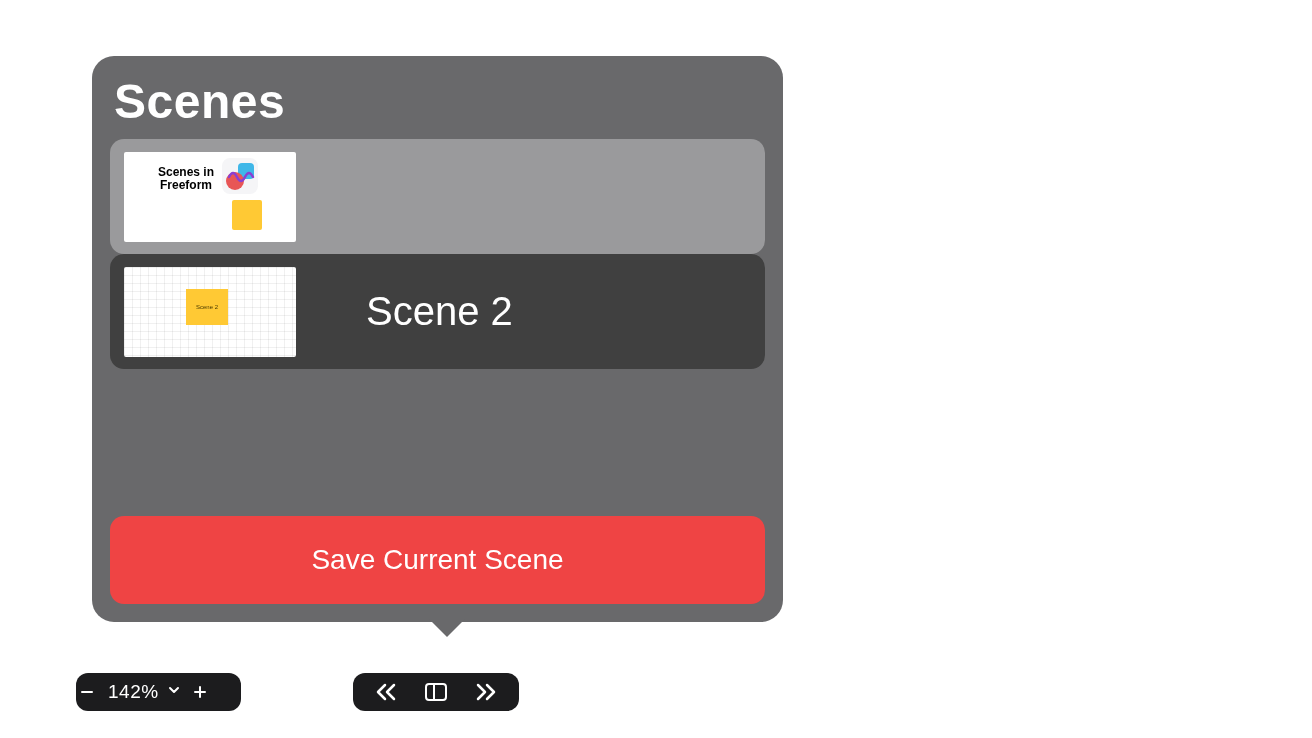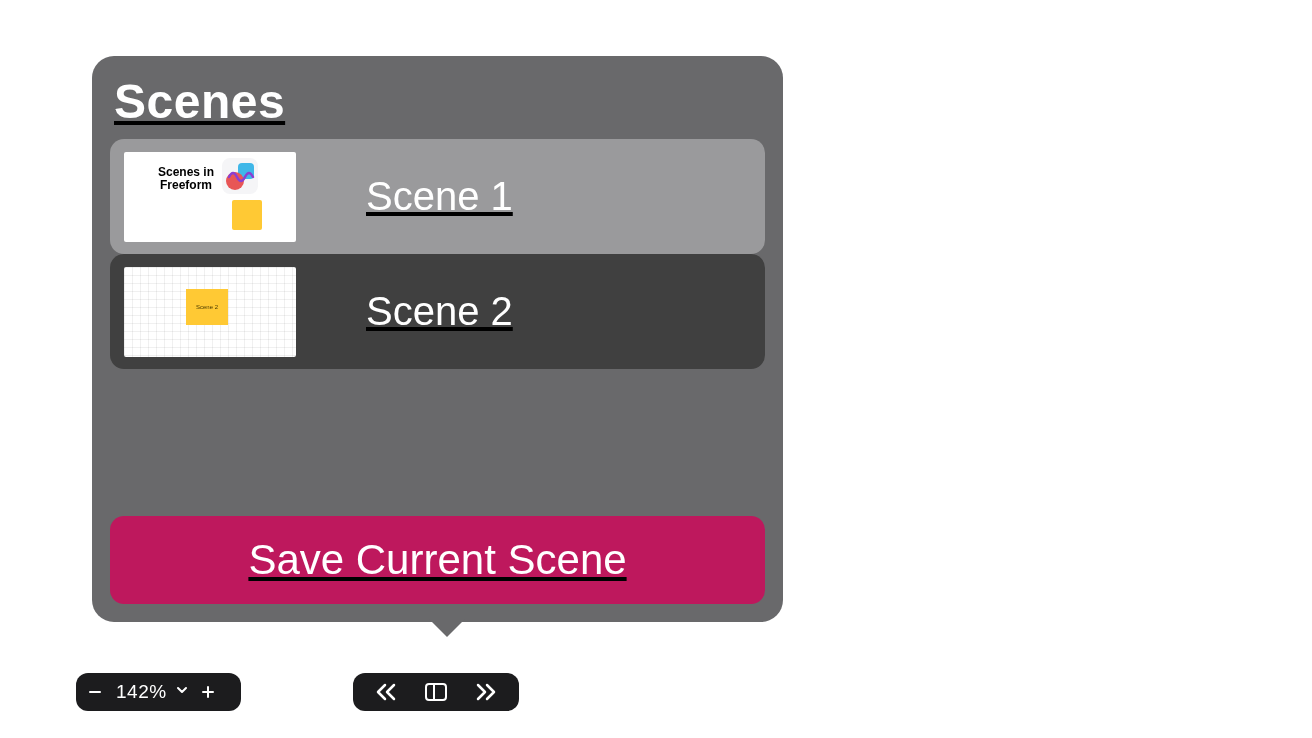--- a/index.html
+++ b/index.html
@@ -19,21 +19,20 @@
       position: absolute;
       left: 92px;
       top: 56px;
       width: 691px;
       height: 566px;
       background: #69696b;
       border-radius: 22px;
       padding: 18px;
       display: flex;
       flex-direction: column;
-      text-decoration: underline;
     }
     .popover-pointer {
       position: absolute;
       left: 429px;
       top: 619px;
       width: 0;
       height: 0;
       border-left: 18px solid transparent;
       border-right: 18px solid transparent;
       border-top: 18px solid #69696b;
@@ -73,26 +72,26 @@
       overflow: hidden;
       flex-shrink: 0;
     }
     .scene-label {
       color: #ffffff;
       font-size: 40px;
       font-weight: 400;
       margin-left: 56px;
     }
     .save-btn {
-      background: #be185d;
+      background: #ef4444;
       color: #ffffff;
       border: none;
       border-radius: 14px;
       height: 88px;
-      font-size: 42px;
+      font-size: 28px;
       font-weight: 400;
       cursor: pointer;
       margin-top: auto;
     }
     
     .t1-text {
       position: absolute;
       left: 32px;
       top: 14px;
       font-size: 12px;
@@ -156,21 +155,21 @@
       height: 38px;
       background: #1c1c1e;
       border-radius: 12px;
       display: flex;
       align-items: center;
       color: #ffffff;
     }
     .zoom-bar {
       left: 76px;
       width: 165px;
-      padding: 0 10px;
+      padding: 0 2px;
       gap: 6px;
     }
     .zoom-minus, .zoom-plus {
       width: 18px;
       display: flex;
       align-items: center;
       justify-content: center;
       cursor: pointer;
     }
     .zoom-value {
@@ -210,21 +209,20 @@
         <div class="t1-text">Scenes in Freeform</div>
         <div class="t1-appicon">
           <svg width="34" height="34" viewBox="0 0 34 34">
             <rect x="15" y="4" width="16" height="16" rx="4" fill="#3fb7e8"></rect>
             <circle cx="12" cy="22" r="9" fill="#e85656"></circle>
             <path d="M6 18 Q10 10 14 18 Q18 26 22 18 Q26 10 30 18" stroke="#8a3fd1" stroke-width="2.5" fill="none" stroke-linecap="round"></path>
           </svg>
         </div>
         <div class="t1-sticky"></div>
       </div>
-      <div class="scene-label">Scene 1</div>
     </div>
 
     <div class="scene-item selected">
       <div class="thumb">
         <div class="t2-grid"></div>
         <div class="t2-sticky">Scene 2</div>
       </div>
       <div class="scene-label">Scene 2</div>
     </div>
 

